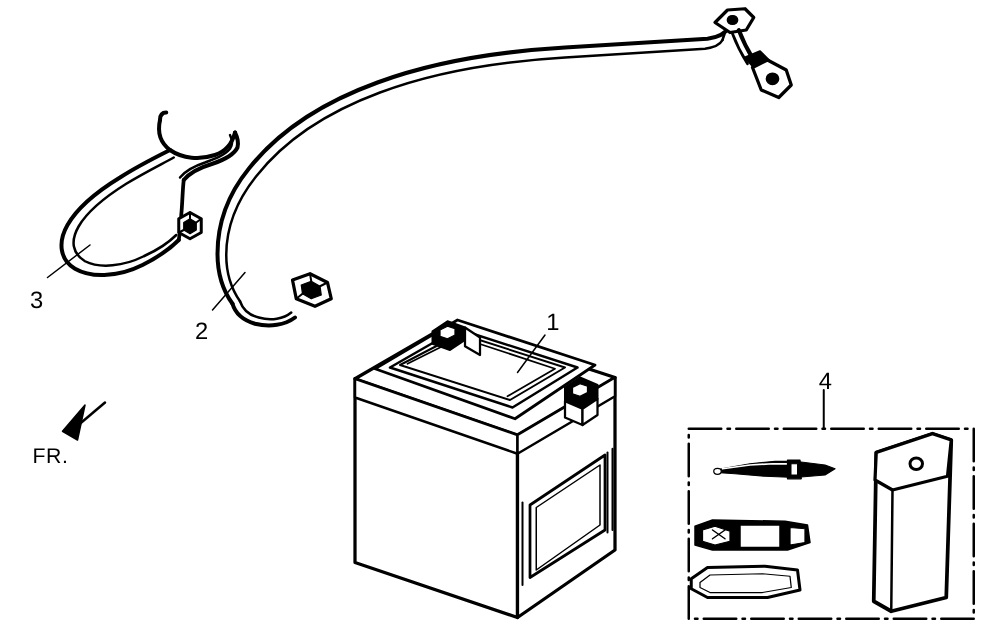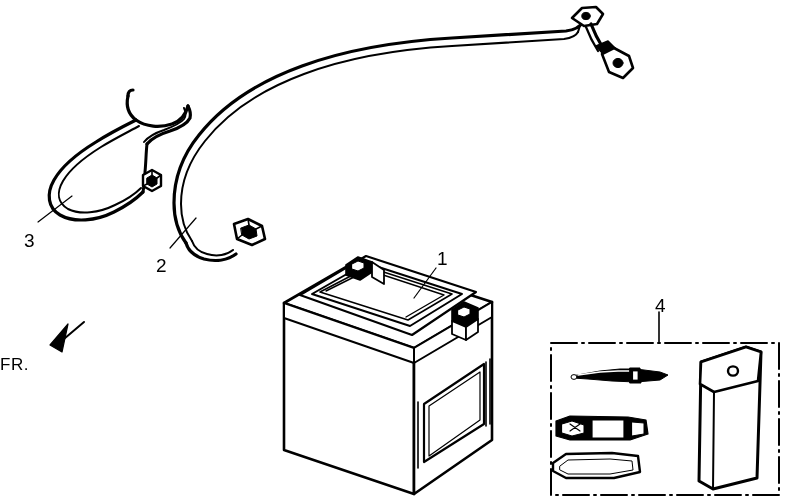--- a/index.html
+++ b/index.html
@@ -232,21 +232,21 @@
       <g>
 
         <path d="M50 345 L68 324 L62 352 Z" fill="#000000" stroke="#000000" stroke-width="1.2"></path>
 
         <line x1="58" y1="344" x2="84" y2="322" stroke-width="2"></line>
       </g>
 
     </g>
   </svg>
 
-  <div class="fr-label" style="left:0; top:356px;">FR.</div>
+  <div class="fr-label" style="left:26px; top:356px;">FR.</div>
 
   <div class="callout-label" style="left:437px; top:249px;">1</div>
 
   <div class="callout-label" style="left:156px; top:256px;">2</div>
 
   <div class="callout-label" style="left:24px; top:231px;">3</div>
 
   <div class="callout-label" style="left:655px; top:296px;">4</div>
 
 </div>

